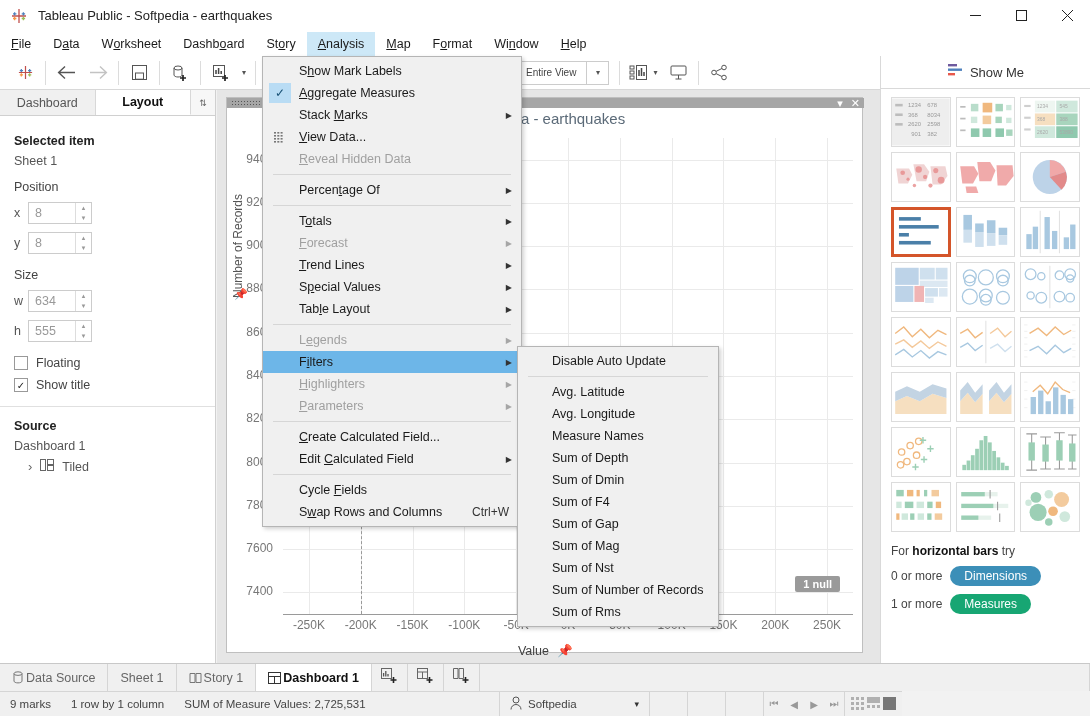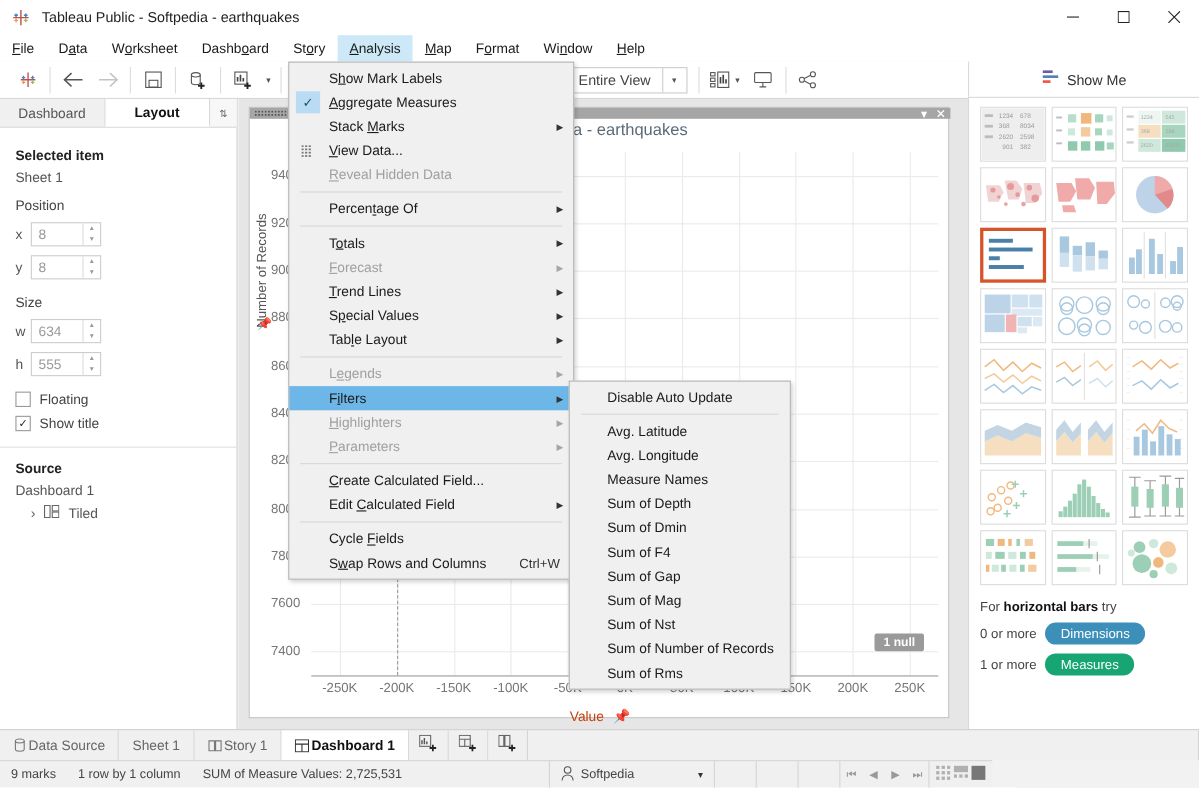--- a/index.html
+++ b/index.html
@@ -37,21 +37,21 @@
   .toolbar { position:absolute; left:0; top:56px; width:1090px; height:34px;
              background:#fff; display:flex; align-items:center;
              border-bottom:1px solid #d8d8d8; }
   .tbsep { width:1px; height:24px; background:#dcdcdc; margin:0 4px; }
   .tbtn { width:32px; height:26px; display:flex; align-items:center; justify-content:center;
           color:#555; }
   .tbtn.disabled { color:#c0c0c0; }
   .tbtn.pressed { background:#e0e0e0; }
   .fitbox { height:24px; display:flex; align-items:center; border:1px solid #ccc; background:#fff;
             margin-left:4px; }
-  .fitbox .lbl { padding:0 10px; font-size:13px; color:#444; }
+  .fitbox .lbl { padding:0 10px; font-size:10px; color:#444; }
   .fitbox .arrow { width:22px; height:22px; display:flex; align-items:center; justify-content:center;
                    border-left:1px solid #ccc; font-size:8px; color:#555; }
 
   
   .leftpanel { position:absolute; left:0; top:90px; width:216px; height:573px;
                background:#fff; border-right:1px solid #d0d0d0; }
   .lp-tabs { display:flex; height:26px; border-bottom:1px solid #d0d0d0; background:#f7f7f7; }
   .lp-tab { flex:1; display:flex; align-items:center; justify-content:center; font-size:12.5px;
             color:#555; border-right:1px solid #d8d8d8; background:#f0f0f0; }
   .lp-tab.sel { background:#fff; color:#111; font-weight:bold; border-bottom:1px solid #fff; }
@@ -94,21 +94,21 @@
   .zeroline { position:absolute; top:24px; width:0; height:452px;
               border-left:1px dashed #9a9a9a; }
   .axis-baseline { position:absolute; left:56px; top:516px; width:570px; height:1px; background:#9a9a9a; }
   .ylabel { position:absolute; left:4px; top:200px; transform:rotate(-90deg);
             transform-origin:left top; font-size:12px; color:#555; white-space:nowrap; }
   .ypin { position:absolute; left:7px; top:190px; font-size:11px; color:#777; }
   .ytick { position:absolute; right:0; font-size:12px; color:#777; text-align:right; width:46px; }
   .xtick { position:absolute; top:520px; font-size:12px; color:#777; text-align:center;
            transform:translateX(-50%); }
   .xlabel { position:absolute; left:0; top:545px; width:637px; text-align:center; font-size:12.5px;
-            color:#c2410c; }
+            color:#404040; }
   .nullbadge { position:absolute; right:22px; top:478px; background:#9a9a9a; color:#fff;
                font-size:11px; font-weight:bold; padding:2px 8px; border-radius:2px; }
 
   
   .showme-tab { position:absolute; right:0; top:56px; width:210px; height:32px; background:#fff;
                 display:flex; align-items:center; justify-content:center; gap:6px;
                 border-left:1px solid #d9d9d9; }
   .showme-tab .t { font-size:13px; color:#333; }
   .showme { position:absolute; right:0; top:88px; width:210px; height:575px; background:#fff;
             border-left:1px solid #d9d9d9; border-top:1px solid #d9d9d9; padding:8px 10px; }

